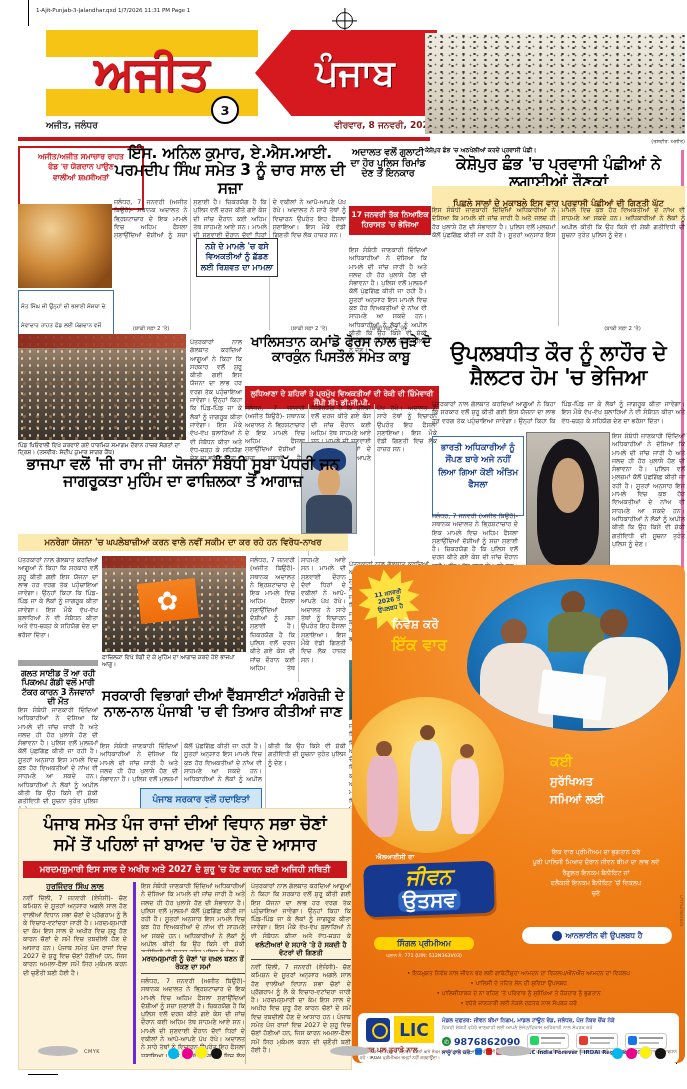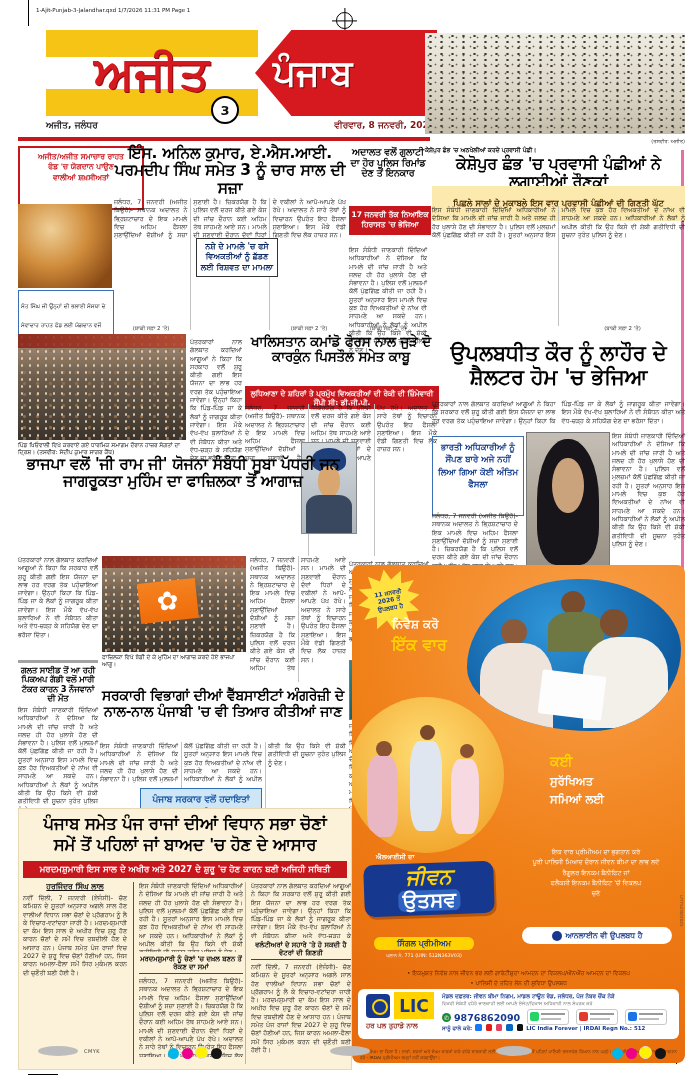--- a/index.html
+++ b/index.html
@@ -20,21 +20,21 @@
   .crosshead{font-weight:800;text-align:center;font-size:6.8px;color:#000;margin:3px 0;
              border-bottom:1px solid #444;padding-bottom:2px}
   
   .mast-left{left:46px;top:30px;width:212px;height:86px;
     background:linear-gradient(#f6c414 0 31%,#ffffff 31% 69%,#f6c414 69% 100%);
     display:flex;align-items:center;justify-content:center}
   .mast-left span{font-size:46px;font-weight:900;color:#d6181f;letter-spacing:1px;
     text-shadow:1px 1px 0 #8c0d10}
   .mast-right{left:255px;top:30px;width:182px;height:86px;background:#d6181f;
     clip-path:polygon(20% 0,100% 0,100% 100%,20% 100%,0 50%);
-    display:flex;align-items:center;justify-content:flex-start}
+    display:flex;align-items:center;justify-content:center}
   .mast-right span{font-size:36px;font-weight:900;color:#fff;margin-left:18px;
     text-shadow:1px 1px 0 #5e0608}
   .pgcircle{left:211px;top:96px;width:24px;height:24px;border:2.5px solid #000;border-radius:50%;
     display:flex;align-items:center;justify-content:center;font-weight:800;font-size:13px;background:#fff}
   .redrule{left:18px;top:137px;width:412px;height:3.5px;background:#c8161d}
   
   .photo-birds{background-color:#ddd6c6;background-image:
     radial-gradient(circle,#3d3a34 1px,transparent 1.3px),
     radial-gradient(circle,#6b6558 .8px,transparent 1.1px),
     linear-gradient(180deg,#efece2,#d8d2c2 65%,#c4bcaa);
@@ -177,35 +177,36 @@
   <div class="abs bluebox" style="left:432px;top:436px;width:86px;height:70px;padding:4px 2px;
        font-size:8.6px;font-weight:800;text-align:center;color:#123a8c;line-height:1.45">ਭਾਰਤੀ ਅਧਿਕਾਰੀਆਂ ਨੂੰ ਸੌਂਪਣ ਬਾਰੇ ਅਜੇ ਨਹੀਂ ਲਿਆ ਗਿਆ ਕੋਈ ਅੰਤਿਮ ਫੈਸਲਾ</div>
   <div class="abs ph woman-bg" style="left:526px;top:432px;width:82px;height:138px;border:1px solid #777">
     <div class="scarf"></div>
     <div class="wface"></div>
   </div>
   <div class="abs bodytxt" style="left:612px;top:432px;width:73px;height:140px">ਇਸ ਸੰਬੰਧੀ ਜਾਣਕਾਰੀ ਦਿੰਦਿਆਂ ਅਧਿਕਾਰੀਆਂ ਨੇ ਦੱਸਿਆ ਕਿ ਮਾਮਲੇ ਦੀ ਜਾਂਚ ਜਾਰੀ ਹੈ ਅਤੇ ਜਲਦ ਹੀ ਹੋਰ ਖੁਲਾਸੇ ਹੋਣ ਦੀ ਸੰਭਾਵਨਾ ਹੈ। ਪੁਲਿਸ ਵਲੋਂ ਮੁਲਜ਼ਮਾਂ ਕੋਲੋਂ ਪੁੱਛਗਿੱਛ ਕੀਤੀ ਜਾ ਰਹੀ ਹੈ। ਸੂਤਰਾਂ ਅਨੁਸਾਰ ਇਸ ਮਾਮਲੇ ਵਿਚ ਕੁਝ ਹੋਰ ਵਿਅਕਤੀਆਂ ਦੇ ਨਾਂਅ ਵੀ ਸਾਹਮਣੇ ਆ ਸਕਦੇ ਹਨ। ਅਧਿਕਾਰੀਆਂ ਨੇ ਲੋਕਾਂ ਨੂੰ ਅਪੀਲ ਕੀਤੀ ਕਿ ਉਹ ਕਿਸੇ ਵੀ ਸ਼ੱਕੀ ਗਤੀਵਿਧੀ ਦੀ ਸੂਚਨਾ ਤੁਰੰਤ ਪੁਲਿਸ ਨੂੰ ਦੇਣ।</div>
   <div class="abs bodytxt" style="left:432px;top:512px;width:86px;height:60px">ਜਲੰਧਰ, 7 ਜਨਵਰੀ (ਅਜੀਤ ਬਿਊਰੋ)- ਸਥਾਨਕ ਅਦਾਲਤ ਨੇ ਭ੍ਰਿਸ਼ਟਾਚਾਰ ਦੇ ਇਕ ਮਾਮਲੇ ਵਿਚ ਅਹਿਮ ਫੈਸਲਾ ਸੁਣਾਉਂਦਿਆਂ ਦੋਸ਼ੀਆਂ ਨੂੰ ਸਜ਼ਾ ਸੁਣਾਈ ਹੈ। ਜ਼ਿਕਰਯੋਗ ਹੈ ਕਿ ਪੁਲਿਸ ਵਲੋਂ ਦਰਜ ਕੀਤੇ ਗਏ ਕੇਸ ਦੀ ਜਾਂਚ ਦੌਰਾਨ ਕਈ ਅਹਿਮ ਤੱਥ ਸਾਹਮਣੇ ਆਏ ਸਨ। ਮਾਮਲੇ ਦੀ ਸੁਣਵਾਈ ਦੌਰਾਨ ਦੋਵਾਂ ਧਿਰਾਂ ਦੇ ਵਕੀਲਾਂ ਨੇ ਆਪੋ-ਆਪਣੇ ਪੱਖ ਰੱਖੇ। ਅਦਾਲਤ ਨੇ ਸਾਰੇ ਤੱਥਾਂ ਨੂੰ ਵਿਚਾਰਨ ਉਪਰੰਤ ਇਹ ਫੈਸਲਾ ਸੁਣਾਇਆ। ਇਸ ਮੌਕੇ ਵੱਡੀ ਗਿਣਤੀ ਵਿਚ ਲੋਕ ਹਾਜ਼ਰ ਸਨ।</div>
 
   <div class="abs hl" style="left:18px;top:456px;width:330px;font-size:15.5px">ਭਾਜਪਾ ਵਲੋਂ 'ਜੀ ਰਾਮ ਜੀ' ਯੋਜਨਾ ਸੰਬੰਧੀ ਸੂਬਾ ਪੱਧਰੀ ਜਨ ਜਾਗਰੂਕਤਾ ਮੁਹਿੰਮ ਦਾ ਫਾਜ਼ਿਲਕਾ ਤੋਂ ਆਗਾਜ਼</div>
+  <div class="abs band-yellow" style="left:18px;top:534px;width:330px;font-size:8.6px;padding:3px 0">ਮਨਰੇਗਾ ਯੋਜਨਾ 'ਚ ਘਪਲੇਬਾਜ਼ੀਆਂ ਕਰਨ ਵਾਲੇ ਨਵੀਂ ਸਕੀਮ ਦਾ ਕਰ ਰਹੇ ਹਨ ਵਿਰੋਧ-ਨਾਖਰ</div>
   <div class="abs bodytxt" style="left:18px;top:556px;width:80px;height:100px">ਪੱਤਰਕਾਰਾਂ ਨਾਲ ਗੱਲਬਾਤ ਕਰਦਿਆਂ ਆਗੂਆਂ ਨੇ ਕਿਹਾ ਕਿ ਸਰਕਾਰ ਵਲੋਂ ਸ਼ੁਰੂ ਕੀਤੀ ਗਈ ਇਸ ਯੋਜਨਾ ਦਾ ਲਾਭ ਹਰ ਵਰਗ ਤੱਕ ਪਹੁੰਚਾਇਆ ਜਾਵੇਗਾ। ਉਨ੍ਹਾਂ ਕਿਹਾ ਕਿ ਪਿੰਡ-ਪਿੰਡ ਜਾ ਕੇ ਲੋਕਾਂ ਨੂੰ ਜਾਗਰੂਕ ਕੀਤਾ ਜਾਵੇਗਾ। ਇਸ ਮੌਕੇ ਵੱਖ-ਵੱਖ ਬੁਲਾਰਿਆਂ ਨੇ ਵੀ ਸੰਬੋਧਨ ਕੀਤਾ ਅਤੇ ਵੱਧ-ਚੜ੍ਹ ਕੇ ਸਹਿਯੋਗ ਦੇਣ ਦਾ ਭਰੋਸਾ ਦਿੱਤਾ।</div>
   <div class="abs ph photo-crowd" style="left:102px;top:556px;width:144px;height:96px">
     <div class="bjp-flag">
         <span>✿</span>
       </div>
   </div>
   <div class="abs cap" style="left:102px;top:654px;width:144px;font-size:5.8px">ਫਾਜ਼ਿਲਕਾ ਵਿਖੇ ਝੰਡੀ ਦੇ ਕੇ ਮੁਹਿੰਮ ਦਾ ਆਗਾਜ਼ ਕਰਦੇ ਹੋਏ ਭਾਜਪਾ ਆਗੂ।</div>
   <div class="abs bodytxt cols2" style="left:250px;top:556px;width:96px;height:126px">ਜਲੰਧਰ, 7 ਜਨਵਰੀ (ਅਜੀਤ ਬਿਊਰੋ)- ਸਥਾਨਕ ਅਦਾਲਤ ਨੇ ਭ੍ਰਿਸ਼ਟਾਚਾਰ ਦੇ ਇਕ ਮਾਮਲੇ ਵਿਚ ਅਹਿਮ ਫੈਸਲਾ ਸੁਣਾਉਂਦਿਆਂ ਦੋਸ਼ੀਆਂ ਨੂੰ ਸਜ਼ਾ ਸੁਣਾਈ ਹੈ। ਜ਼ਿਕਰਯੋਗ ਹੈ ਕਿ ਪੁਲਿਸ ਵਲੋਂ ਦਰਜ ਕੀਤੇ ਗਏ ਕੇਸ ਦੀ ਜਾਂਚ ਦੌਰਾਨ ਕਈ ਅਹਿਮ ਤੱਥ ਸਾਹਮਣੇ ਆਏ ਸਨ। ਮਾਮਲੇ ਦੀ ਸੁਣਵਾਈ ਦੌਰਾਨ ਦੋਵਾਂ ਧਿਰਾਂ ਦੇ ਵਕੀਲਾਂ ਨੇ ਆਪੋ-ਆਪਣੇ ਪੱਖ ਰੱਖੇ। ਅਦਾਲਤ ਨੇ ਸਾਰੇ ਤੱਥਾਂ ਨੂੰ ਵਿਚਾਰਨ ਉਪਰੰਤ ਇਹ ਫੈਸਲਾ ਸੁਣਾਇਆ। ਇਸ ਮੌਕੇ ਵੱਡੀ ਗਿਣਤੀ ਵਿਚ ਲੋਕ ਹਾਜ਼ਰ ਸਨ।</div>
 
   <div class="abs hl" style="left:100px;top:688px;width:246px;font-size:14px">ਸਰਕਾਰੀ ਵਿਭਾਗਾਂ ਦੀਆਂ ਵੈੱਬਸਾਈਟਾਂ ਅੰਗਰੇਜ਼ੀ ਦੇ ਨਾਲ-ਨਾਲ ਪੰਜਾਬੀ 'ਚ ਵੀ ਤਿਆਰ ਕੀਤੀਆਂ ਜਾਣ</div>
   <div class="abs bodytxt cols3" style="left:100px;top:742px;width:246px;height:100px">ਇਸ ਸੰਬੰਧੀ ਜਾਣਕਾਰੀ ਦਿੰਦਿਆਂ ਅਧਿਕਾਰੀਆਂ ਨੇ ਦੱਸਿਆ ਕਿ ਮਾਮਲੇ ਦੀ ਜਾਂਚ ਜਾਰੀ ਹੈ ਅਤੇ ਜਲਦ ਹੀ ਹੋਰ ਖੁਲਾਸੇ ਹੋਣ ਦੀ ਸੰਭਾਵਨਾ ਹੈ। ਪੁਲਿਸ ਵਲੋਂ ਮੁਲਜ਼ਮਾਂ ਕੋਲੋਂ ਪੁੱਛਗਿੱਛ ਕੀਤੀ ਜਾ ਰਹੀ ਹੈ। ਸੂਤਰਾਂ ਅਨੁਸਾਰ ਇਸ ਮਾਮਲੇ ਵਿਚ ਕੁਝ ਹੋਰ ਵਿਅਕਤੀਆਂ ਦੇ ਨਾਂਅ ਵੀ ਸਾਹਮਣੇ ਆ ਸਕਦੇ ਹਨ। ਅਧਿਕਾਰੀਆਂ ਨੇ ਲੋਕਾਂ ਨੂੰ ਅਪੀਲ ਕੀਤੀ ਕਿ ਉਹ ਕਿਸੇ ਵੀ ਸ਼ੱਕੀ ਗਤੀਵਿਧੀ ਦੀ ਸੂਚਨਾ ਤੁਰੰਤ ਪੁਲਿਸ ਨੂੰ ਦੇਣ।</div>
   <div class="abs" style="left:140px;top:788px;width:116px;background:#cfe6f7;border:1.5px solid #2d6fb8;
        font-size:9px;font-weight:800;color:#0d4f9e;text-align:center;padding:4px 2px;line-height:1.4">ਪੰਜਾਬ ਸਰਕਾਰ ਵਲੋਂ ਹਦਾਇਤਾਂ ਜਾਰੀ</div>
 
-  <div class="abs hl" style="left:18px;top:660px;width:80px;font-size:8.4px;border-top:3px solid #a3a3a3;padding-top:3px">ਗਲਤ ਸਾਈਡ ਤੋਂ ਆ ਰਹੀ ਪਿਕਅਪ ਗੱਡੀ ਵਲੋਂ ਮਾਰੀ ਟੱਕਰ ਕਾਰਨ 3 ਨੌਜਵਾਨਾਂ ਦੀ ਮੌਤ</div>
+  <div class="abs hl" style="left:18px;top:660px;width:80px;font-size:8.4px;border-top:6px solid #a3a3a3;padding-top:3px">ਗਲਤ ਸਾਈਡ ਤੋਂ ਆ ਰਹੀ ਪਿਕਅਪ ਗੱਡੀ ਵਲੋਂ ਮਾਰੀ ਟੱਕਰ ਕਾਰਨ 3 ਨੌਜਵਾਨਾਂ ਦੀ ਮੌਤ</div>
   <div class="abs bodytxt" style="left:18px;top:706px;width:80px;height:96px">ਇਸ ਸੰਬੰਧੀ ਜਾਣਕਾਰੀ ਦਿੰਦਿਆਂ ਅਧਿਕਾਰੀਆਂ ਨੇ ਦੱਸਿਆ ਕਿ ਮਾਮਲੇ ਦੀ ਜਾਂਚ ਜਾਰੀ ਹੈ ਅਤੇ ਜਲਦ ਹੀ ਹੋਰ ਖੁਲਾਸੇ ਹੋਣ ਦੀ ਸੰਭਾਵਨਾ ਹੈ। ਪੁਲਿਸ ਵਲੋਂ ਮੁਲਜ਼ਮਾਂ ਕੋਲੋਂ ਪੁੱਛਗਿੱਛ ਕੀਤੀ ਜਾ ਰਹੀ ਹੈ। ਸੂਤਰਾਂ ਅਨੁਸਾਰ ਇਸ ਮਾਮਲੇ ਵਿਚ ਕੁਝ ਹੋਰ ਵਿਅਕਤੀਆਂ ਦੇ ਨਾਂਅ ਵੀ ਸਾਹਮਣੇ ਆ ਸਕਦੇ ਹਨ। ਅਧਿਕਾਰੀਆਂ ਨੇ ਲੋਕਾਂ ਨੂੰ ਅਪੀਲ ਕੀਤੀ ਕਿ ਉਹ ਕਿਸੇ ਵੀ ਸ਼ੱਕੀ ਗਤੀਵਿਧੀ ਦੀ ਸੂਚਨਾ ਤੁਰੰਤ ਪੁਲਿਸ ਨੂੰ ਦੇਣ।</div>
 
   <div class="abs bodytxt" style="left:349px;top:560px;width:80px;height:32px">ਪੱਤਰਕਾਰਾਂ ਨਾਲ ਗੱਲਬਾਤ ਕਰਦਿਆਂ ਆਗੂਆਂ ਨੇ ਕਿਹਾ ਕਿ ਸਰਕਾਰ ਵਲੋਂ ਸ਼ੁਰੂ ਕੀਤੀ ਗਈ ਇਸ ਯੋਜਨਾ ਦਾ ਲਾਭ ਹਰ ਵਰਗ ਤੱਕ ਪਹੁੰਚਾਇਆ ਜਾਵੇਗਾ। ਉਨ੍ਹਾਂ ਕਿਹਾ ਕਿ ਪਿੰਡ-ਪਿੰਡ ਜਾ ਕੇ ਲੋਕਾਂ ਨੂੰ ਜਾਗਰੂਕ ਕੀਤਾ ਜਾਵੇਗਾ। ਇਸ ਮੌਕੇ ਵੱਖ-ਵੱਖ ਬੁਲਾਰਿਆਂ ਨੇ ਵੀ ਸੰਬੋਧਨ ਕੀਤਾ ਅਤੇ ਵੱਧ-ਚੜ੍ਹ ਕੇ ਸਹਿਯੋਗ ਦੇਣ ਦਾ ਭਰੋਸਾ ਦਿੱਤਾ।</div>
   <div class="abs hl" style="left:349px;top:594px;width:80px;font-size:9.4px">ਕੰਗਨਾ ਰਨੌਤ ਨੂੰ ਅਦਾਲਤ ਵਲੋਂ ਵੱਡਾ ਝਟਕਾ, ਨਿੱਜੀ ਪੇਸ਼ੀ ਤੋਂ ਛੋਟ ਦੀ ਅਰਜ਼ੀ ਰੱਦ</div>
   <div class="abs ph kang-bg" style="left:349px;top:660px;width:40px;height:58px;border:1px solid #777">
     <div class="khair"></div>
     <div class="kface"></div>
     <div class="kdress"></div>
   </div>
   <div class="abs bodytxt" style="left:392px;top:660px;width:37px;height:58px">ਇਸ ਸੰਬੰਧੀ ਜਾਣਕਾਰੀ ਦਿੰਦਿਆਂ ਅਧਿਕਾਰੀਆਂ ਨੇ ਦੱਸਿਆ ਕਿ ਮਾਮਲੇ ਦੀ ਜਾਂਚ ਜਾਰੀ ਹੈ ਅਤੇ ਜਲਦ ਹੀ ਹੋਰ ਖੁਲਾਸੇ ਹੋਣ ਦੀ ਸੰਭਾਵਨਾ ਹੈ। ਪੁਲਿਸ ਵਲੋਂ ਮੁਲਜ਼ਮਾਂ ਕੋਲੋਂ ਪੁੱਛਗਿੱਛ ਕੀਤੀ ਜਾ ਰਹੀ ਹੈ। ਸੂਤਰਾਂ ਅਨੁਸਾਰ ਇਸ ਮਾਮਲੇ ਵਿਚ ਕੁਝ ਹੋਰ ਵਿਅਕਤੀਆਂ ਦੇ ਨਾਂਅ ਵੀ ਸਾਹਮਣੇ ਆ ਸਕਦੇ ਹਨ। ਅਧਿਕਾਰੀਆਂ ਨੇ ਲੋਕਾਂ ਨੂੰ ਅਪੀਲ ਕੀਤੀ ਕਿ ਉਹ ਕਿਸੇ ਵੀ ਸ਼ੱਕੀ ਗਤੀਵਿਧੀ ਦੀ ਸੂਚਨਾ ਤੁਰੰਤ ਪੁਲਿਸ ਨੂੰ ਦੇਣ।</div>
@@ -214,21 +215,21 @@
 
   <div class="abs cream" style="left:18px;top:808px;width:332px;height:260px;border:1px solid #e7d9b6">
     <div class="hl" style="font-size:16.5px;margin-top:6px">ਪੰਜਾਬ ਸਮੇਤ ਪੰਜ ਰਾਜਾਂ ਦੀਆਂ ਵਿਧਾਨ ਸਭਾ ਚੋਣਾਂ</div>
     <div class="hl" style="font-size:16.5px;margin-top:3px">ਸਮੇਂ ਤੋਂ ਪਹਿਲਾਂ ਜਾਂ ਬਾਅਦ 'ਚ ਹੋਣ ਦੇ ਆਸਾਰ</div>
     <div class="badge-red" style="margin:6px 4px 0 4px;font-size:8.6px;padding:3px 0">ਮਰਦਮਸ਼ੁਮਾਰੀ ਇਸ ਸਾਲ ਦੇ ਅਖੀਰ ਅਤੇ 2027 ਦੇ ਸ਼ੁਰੂ 'ਚ ਹੋਣ ਕਾਰਨ ਬਣੀ ਅਜਿਹੀ ਸਥਿਤੀ</div>
     <div style="position:relative;height:186px;margin-top:4px">
       <div class="abs" style="left:4px;top:0;width:104px;height:182px">
         <div style="font-size:7.6px;font-weight:800;text-align:center;text-decoration:underline;margin-bottom:2px">ਹਰਜਿੰਦਰ ਸਿੰਘ ਲਾਲ</div>
         <div class="bodytxt" style="height:160px">ਨਵੀਂ ਦਿੱਲੀ, 7 ਜਨਵਰੀ (ਏਜੰਸੀ)- ਚੋਣ ਕਮਿਸ਼ਨ ਦੇ ਸੂਤਰਾਂ ਅਨੁਸਾਰ ਅਗਲੇ ਸਾਲ ਹੋਣ ਵਾਲੀਆਂ ਵਿਧਾਨ ਸਭਾ ਚੋਣਾਂ ਦੇ ਪ੍ਰੋਗਰਾਮ ਨੂੰ ਲੈ ਕੇ ਵਿਚਾਰ-ਵਟਾਂਦਰਾ ਜਾਰੀ ਹੈ। ਮਰਦਮਸ਼ੁਮਾਰੀ ਦਾ ਕੰਮ ਇਸ ਸਾਲ ਦੇ ਅਖੀਰ ਵਿਚ ਸ਼ੁਰੂ ਹੋਣ ਕਾਰਨ ਚੋਣਾਂ ਦੇ ਸਮੇਂ ਵਿਚ ਤਬਦੀਲੀ ਹੋਣ ਦੇ ਆਸਾਰ ਹਨ। ਪੰਜਾਬ ਸਮੇਤ ਪੰਜ ਰਾਜਾਂ ਵਿਚ 2027 ਦੇ ਸ਼ੁਰੂ ਵਿਚ ਚੋਣਾਂ ਹੋਣੀਆਂ ਹਨ, ਜਿਸ ਕਾਰਨ ਅਮਲਾ-ਫੈਲਾ ਸਮੇਂ ਸਿਰ ਮੁਕੰਮਲ ਕਰਨ ਦੀ ਚੁਣੌਤੀ ਬਣੀ ਹੋਈ ਹੈ।</div>
       </div>
-      <div class="abs" style="left:114px;top:0;width:104px;height:182px;border-left:1px solid #6d28d9;padding-left:5px">
+      <div class="abs" style="left:114px;top:0;width:104px;height:182px;border-left:3px solid #6d28d9;padding-left:5px">
         <div class="bodytxt" style="height:70px;overflow:hidden">ਇਸ ਸੰਬੰਧੀ ਜਾਣਕਾਰੀ ਦਿੰਦਿਆਂ ਅਧਿਕਾਰੀਆਂ ਨੇ ਦੱਸਿਆ ਕਿ ਮਾਮਲੇ ਦੀ ਜਾਂਚ ਜਾਰੀ ਹੈ ਅਤੇ ਜਲਦ ਹੀ ਹੋਰ ਖੁਲਾਸੇ ਹੋਣ ਦੀ ਸੰਭਾਵਨਾ ਹੈ। ਪੁਲਿਸ ਵਲੋਂ ਮੁਲਜ਼ਮਾਂ ਕੋਲੋਂ ਪੁੱਛਗਿੱਛ ਕੀਤੀ ਜਾ ਰਹੀ ਹੈ। ਸੂਤਰਾਂ ਅਨੁਸਾਰ ਇਸ ਮਾਮਲੇ ਵਿਚ ਕੁਝ ਹੋਰ ਵਿਅਕਤੀਆਂ ਦੇ ਨਾਂਅ ਵੀ ਸਾਹਮਣੇ ਆ ਸਕਦੇ ਹਨ। ਅਧਿਕਾਰੀਆਂ ਨੇ ਲੋਕਾਂ ਨੂੰ ਅਪੀਲ ਕੀਤੀ ਕਿ ਉਹ ਕਿਸੇ ਵੀ ਸ਼ੱਕੀ ਗਤੀਵਿਧੀ ਦੀ ਸੂਚਨਾ ਤੁਰੰਤ ਪੁਲਿਸ ਨੂੰ ਦੇਣ।</div>
         <div class="crosshead">ਮਰਦਮਸ਼ੁਮਾਰੀ ਨੂੰ ਚੋਣਾਂ 'ਚ ਦਖ਼ਲ ਬਣਨ ਤੋਂ ਰੋਕਣ ਦਾ ਸਮਾਂ</div>
         <div class="bodytxt" style="height:80px;overflow:hidden">ਜਲੰਧਰ, 7 ਜਨਵਰੀ (ਅਜੀਤ ਬਿਊਰੋ)- ਸਥਾਨਕ ਅਦਾਲਤ ਨੇ ਭ੍ਰਿਸ਼ਟਾਚਾਰ ਦੇ ਇਕ ਮਾਮਲੇ ਵਿਚ ਅਹਿਮ ਫੈਸਲਾ ਸੁਣਾਉਂਦਿਆਂ ਦੋਸ਼ੀਆਂ ਨੂੰ ਸਜ਼ਾ ਸੁਣਾਈ ਹੈ। ਜ਼ਿਕਰਯੋਗ ਹੈ ਕਿ ਪੁਲਿਸ ਵਲੋਂ ਦਰਜ ਕੀਤੇ ਗਏ ਕੇਸ ਦੀ ਜਾਂਚ ਦੌਰਾਨ ਕਈ ਅਹਿਮ ਤੱਥ ਸਾਹਮਣੇ ਆਏ ਸਨ। ਮਾਮਲੇ ਦੀ ਸੁਣਵਾਈ ਦੌਰਾਨ ਦੋਵਾਂ ਧਿਰਾਂ ਦੇ ਵਕੀਲਾਂ ਨੇ ਆਪੋ-ਆਪਣੇ ਪੱਖ ਰੱਖੇ। ਅਦਾਲਤ ਨੇ ਸਾਰੇ ਤੱਥਾਂ ਨੂੰ ਵਿਚਾਰਨ ਉਪਰੰਤ ਇਹ ਫੈਸਲਾ ਸੁਣਾਇਆ। ਇਸ ਮੌਕੇ ਵੱਡੀ ਗਿਣਤੀ ਵਿਚ ਲੋਕ ਹਾਜ਼ਰ ਸਨ।</div>
       </div>
       <div class="abs" style="left:226px;top:0;width:100px;height:182px;border-left:1px solid #c2b793;padding-left:5px">
         <div class="bodytxt" style="height:56px;overflow:hidden">ਪੱਤਰਕਾਰਾਂ ਨਾਲ ਗੱਲਬਾਤ ਕਰਦਿਆਂ ਆਗੂਆਂ ਨੇ ਕਿਹਾ ਕਿ ਸਰਕਾਰ ਵਲੋਂ ਸ਼ੁਰੂ ਕੀਤੀ ਗਈ ਇਸ ਯੋਜਨਾ ਦਾ ਲਾਭ ਹਰ ਵਰਗ ਤੱਕ ਪਹੁੰਚਾਇਆ ਜਾਵੇਗਾ। ਉਨ੍ਹਾਂ ਕਿਹਾ ਕਿ ਪਿੰਡ-ਪਿੰਡ ਜਾ ਕੇ ਲੋਕਾਂ ਨੂੰ ਜਾਗਰੂਕ ਕੀਤਾ ਜਾਵੇਗਾ। ਇਸ ਮੌਕੇ ਵੱਖ-ਵੱਖ ਬੁਲਾਰਿਆਂ ਨੇ ਵੀ ਸੰਬੋਧਨ ਕੀਤਾ ਅਤੇ ਵੱਧ-ਚੜ੍ਹ ਕੇ ਸਹਿਯੋਗ ਦੇਣ ਦਾ ਭਰੋਸਾ ਦਿੱਤਾ।</div>
         <div class="crosshead">ਵਲੰਟੀਅਰਾਂ ਦੇ ਸਹਾਰੇ 'ਤੇ ਹੋ ਸਕਦੀ ਹੈ ਵੋਟਰਾਂ ਦੀ ਗਿਣਤੀ</div>
         <div class="bodytxt" style="height:92px;overflow:hidden">ਨਵੀਂ ਦਿੱਲੀ, 7 ਜਨਵਰੀ (ਏਜੰਸੀ)- ਚੋਣ ਕਮਿਸ਼ਨ ਦੇ ਸੂਤਰਾਂ ਅਨੁਸਾਰ ਅਗਲੇ ਸਾਲ ਹੋਣ ਵਾਲੀਆਂ ਵਿਧਾਨ ਸਭਾ ਚੋਣਾਂ ਦੇ ਪ੍ਰੋਗਰਾਮ ਨੂੰ ਲੈ ਕੇ ਵਿਚਾਰ-ਵਟਾਂਦਰਾ ਜਾਰੀ ਹੈ। ਮਰਦਮਸ਼ੁਮਾਰੀ ਦਾ ਕੰਮ ਇਸ ਸਾਲ ਦੇ ਅਖੀਰ ਵਿਚ ਸ਼ੁਰੂ ਹੋਣ ਕਾਰਨ ਚੋਣਾਂ ਦੇ ਸਮੇਂ ਵਿਚ ਤਬਦੀਲੀ ਹੋਣ ਦੇ ਆਸਾਰ ਹਨ। ਪੰਜਾਬ ਸਮੇਤ ਪੰਜ ਰਾਜਾਂ ਵਿਚ 2027 ਦੇ ਸ਼ੁਰੂ ਵਿਚ ਚੋਣਾਂ ਹੋਣੀਆਂ ਹਨ, ਜਿਸ ਕਾਰਨ ਅਮਲਾ-ਫੈਲਾ ਸਮੇਂ ਸਿਰ ਮੁਕੰਮਲ ਕਰਨ ਦੀ ਚੁਣੌਤੀ ਬਣੀ ਹੋਈ ਹੈ।</div>
       </div>
     </div>
@@ -284,21 +285,21 @@
          display:flex;align-items:center;justify-content:center;gap:4px">
       <span style="width:10px;height:10px;background:#16388f;border-radius:50%;display:inline-block"></span>
       <span style="font-size:7.6px;font-weight:800;color:#16388f">ਆਨਲਾਈਨ ਵੀ ਉਪਲਬਧ ਹੈ</span>
     </div>
     <div class="adbot" style="position:absolute;left:10px;top:404px;width:313px">
       <div>• ਇਕਮੁਸ਼ਤ ਨਿਵੇਸ਼ ਨਾਲ ਜੀਵਨ ਭਰ ਲਈ ਗਾਰੰਟੀਸ਼ੁਦਾ ਆਮਦਨ ਦਾ ਵਿਕਲਪ/ਐੱਨਐੱਚ ਆਮਦਨ ਦਾ ਵਿਕਲਪ</div>
       <div>• ਪਾਲਿਸੀ ਦੇ ਤਹਿਤ ਲੋਨ ਦੀ ਸੁਵਿਧਾ ਉਪਲਬਧ</div>
       <div>• ਪਾਲਿਸੀਧਾਰਕ ਦੇ ਨਾ ਰਹਿਣ 'ਤੇ ਪਰਿਵਾਰ ਨੂੰ ਸੁਰੱਖਿਆ ਤੇ ਹੱਕਦਾਰ ਨੂੰ ਭੁਗਤਾਨ</div>
       <div>• ਵਧੇਰੇ ਜਾਣਕਾਰੀ ਲਈ ਨੇੜਲੇ ਦਫ਼ਤਰ ਨਾਲ ਸੰਪਰਕ ਕਰੋ</div>
     </div>
-    <div class="whiteband" style="position:absolute;left:6px;top:424px;width:321px;height:50px">
+    <div class="whiteband" style="position:absolute;left:6px;top:448px;width:321px;height:50px">
       <div style="position:absolute;left:8px;top:5px;width:24px;height:24px;background:#16388f;border-radius:4px">
         <div style="position:absolute;left:6px;top:5px;width:12px;height:12px;border:2px solid #ffd200;border-radius:50%"></div>
       </div>
       <div style="position:absolute;left:36px;top:3px;width:40px;height:27px;background:#ffd200;display:flex;align-items:center;justify-content:center;
            font-size:17px;font-weight:900;color:#16388f">LIC</div>
       <div style="position:absolute;left:8px;top:33px;font-size:7px;font-weight:800;color:#8c1f14">ਹਰ ਪਲ ਤੁਹਾਡੇ ਨਾਲ</div>
       <div style="position:absolute;left:84px;top:4px;width:234px;font-size:5.6px;font-weight:800;color:#16388f">ਮੰਡਲ ਦਫ਼ਤਰ: ਜੀਵਨ ਬੀਮਾ ਨਿਗਮ, ਮਾਡਲ ਟਾਊਨ ਰੋਡ, ਜਲੰਧਰ, ਪੰਜ ਨੰਬਰ ਚੌਂਕ ਨੇੜੇ</div>
       <div style="position:absolute;left:84px;top:12px;width:234px;font-size:4.8px;color:#666">ਵਿਕਰੀ ਸੰਬੰਧੀ ਵਧੇਰੇ ਜਾਣਕਾਰੀ ਲਈ ਆਪਣੇ ਏਜੰਟ/ਵਿਕਾਸ ਅਧਿਕਾਰੀ ਨਾਲ ਸੰਪਰਕ ਕਰੋ</div>
       <div style="position:absolute;left:84px;top:20px;display:flex;align-items:center;gap:3px">
         <span style="width:9px;height:9px;background:#1d8a3a;border-radius:50%;display:inline-block;color:#fff;font-size:6px;text-align:center;line-height:9px">✆</span>

